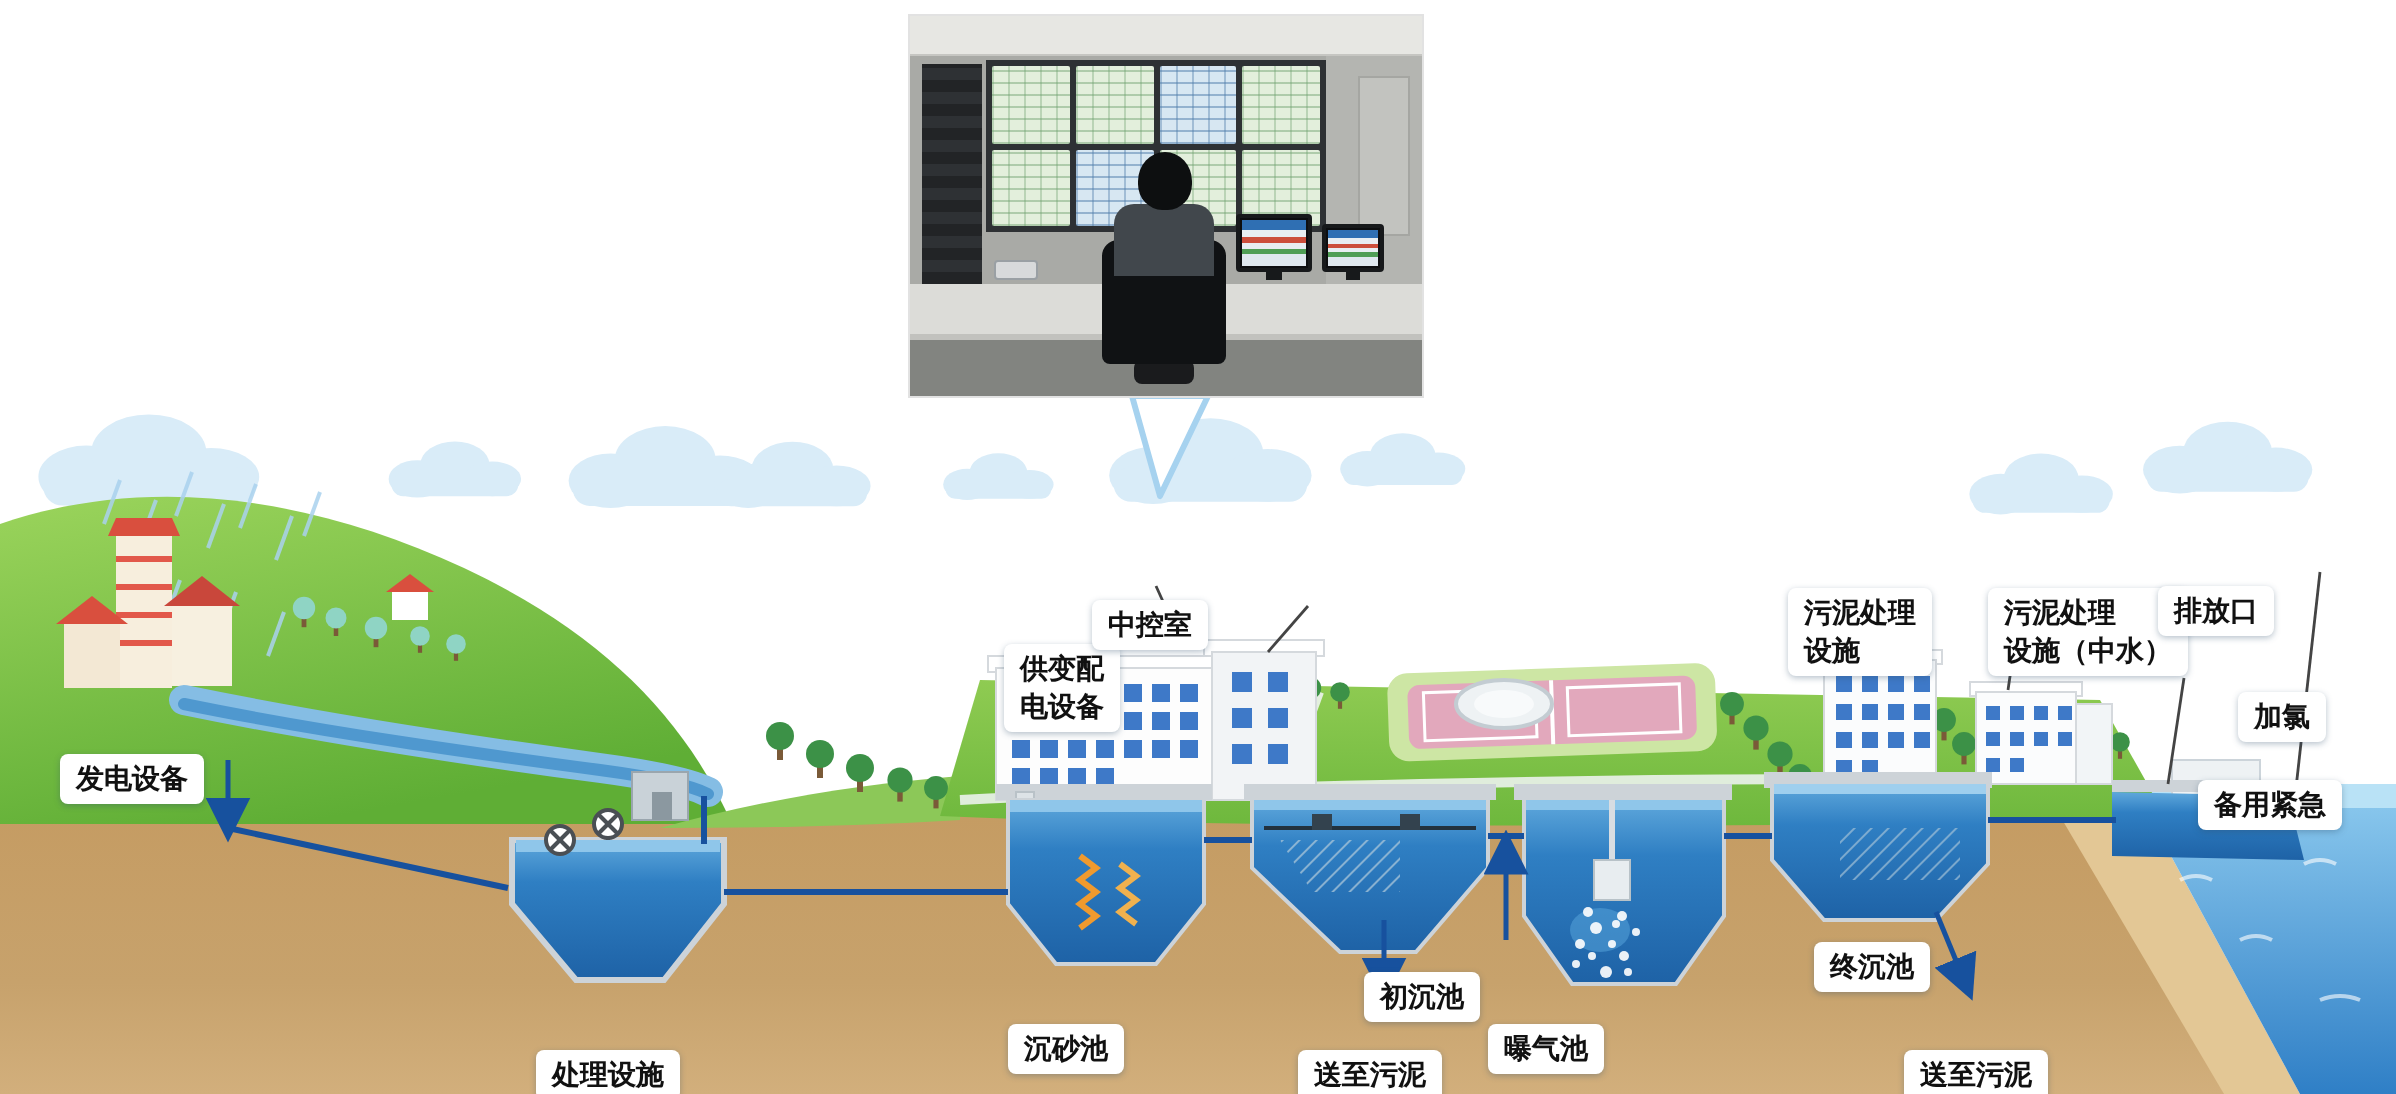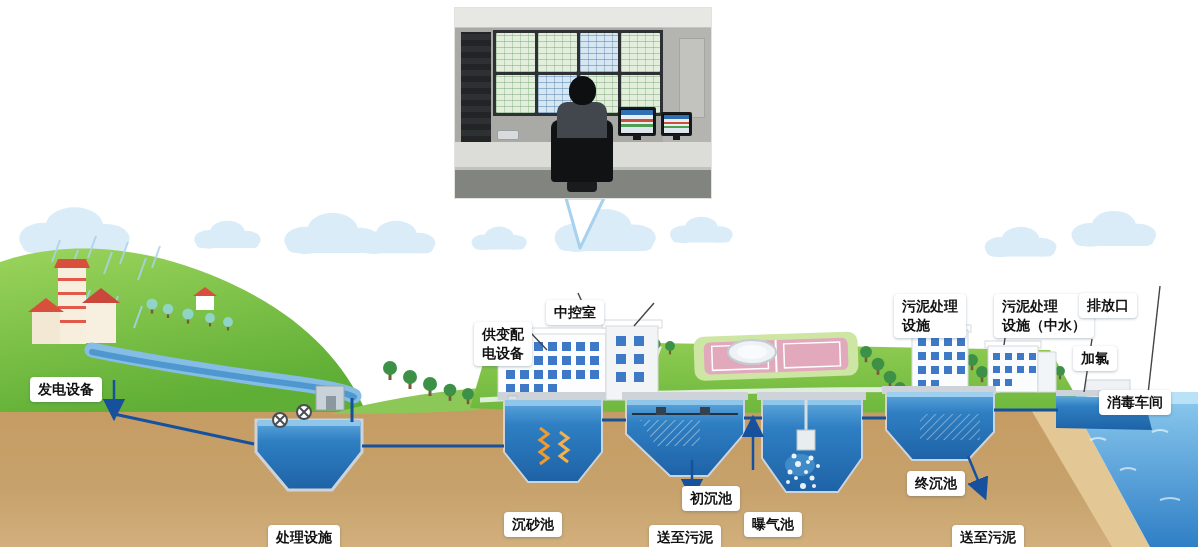--- a/index.html
+++ b/index.html
@@ -416,32 +416,32 @@
         <div class="scr"></div>
       </div>
     <div class="ph-chairbase"></div>
     <div class="ph-chair"></div>
     <div class="ph-body"></div>
     <div class="ph-head"></div>
   </div>
 
   <div class="label" style="left:30px;top:346px">发电设备</div>
   <div class="label" style="left:268px;top:494px">处理设施</div>
-  <div class="label" style="left:474px;top:291px">供变配
+  <div class="label" style="left:502px;top:291px">供变配
 电设备</div>
   <div class="label" style="left:546px;top:269px">中控室</div>
   <div class="label" style="left:504px;top:481px">沉砂池</div>
   <div class="label" style="left:682px;top:455px">初沉池</div>
   <div class="label" style="left:649px;top:494px">送至污泥
 处理设施</div>
   <div class="label" style="left:744px;top:481px">曝气池</div>
   <div class="label al" style="left:894px;top:263px">污泥处理
 设施</div>
   <div class="label al" style="left:994px;top:263px">污泥处理
 设施（中水）</div>
   <div class="label" style="left:1079px;top:262px">排放口</div>
-  <div class="label" style="left:1073px;top:315px">加氯</div>
-  <div class="label" style="left:1099px;top:359px">消毒车间</div>
+  <div class="label" style="left:1119px;top:315px">加氯</div>
+  <div class="label" style="left:1099px;top:359px">备用紧急</div>
   <div class="label" style="left:907px;top:440px">终沉池</div>
   <div class="label" style="left:952px;top:494px">送至污泥
 处理设施</div>
 
 </div>
 
 </body></html>

